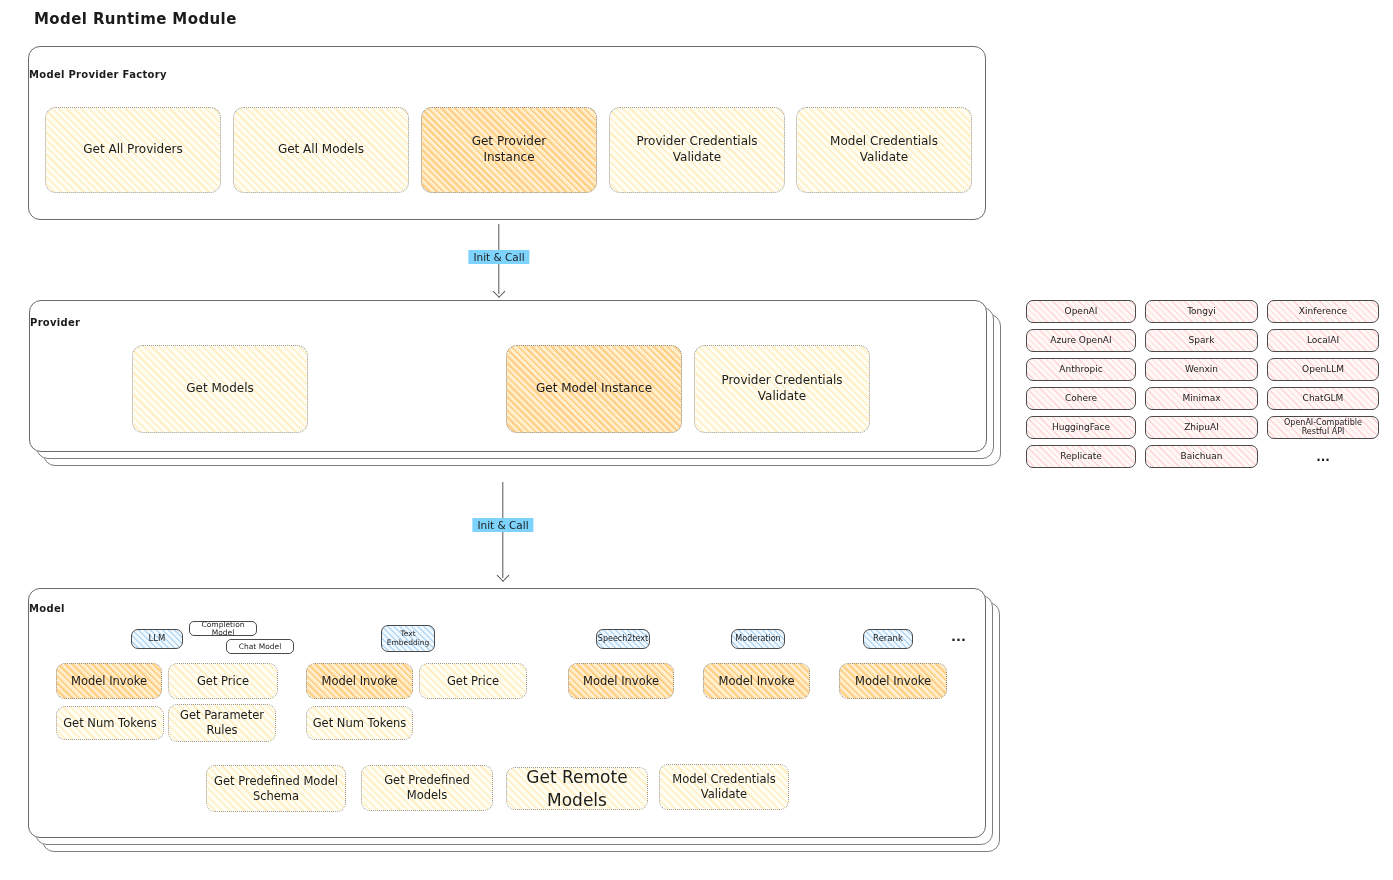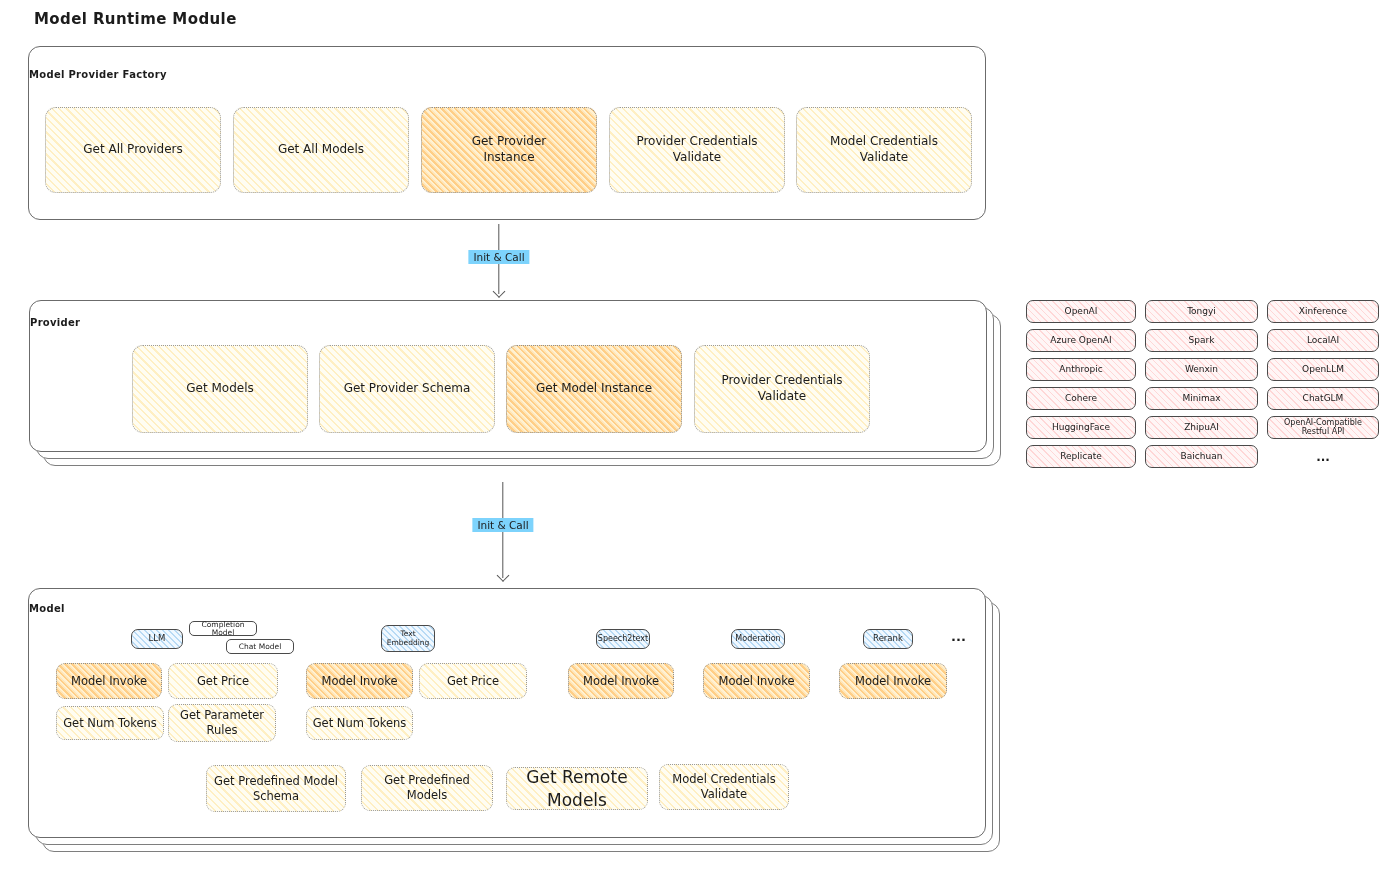--- a/index.html
+++ b/index.html
@@ -130,23 +130,20 @@
 
   <div style="position:absolute; left:29px; top:300px; width:1002px; height:152px;">
     <div class="layer" style="left:14px; top:14px; width:958px; height:152px;"></div>
     <div class="layer" style="left:7px; top:7px; width:958px; height:152px;"></div>
     <div class="bigbox" style="left:0; top:0; width:958px; height:152px;">
       <div class="section-title" style="top:16px;">Provider</div>
 
       <div class="btn hatch-yellow" style="left:102px; top:44px; width:176px; height:88px;">
         <span>Get Models</span>
       </div>
-      <div class="btn hatch-yellow" style="left:289px; top:44px; width:176px; height:88px;">
-        <span>Get Provider Schema</span>
-      </div>
       <div class="btn hatch-orange" style="left:476px; top:44px; width:176px; height:88px;">
         <span>Get Model Instance</span>
       </div>
       <div class="btn hatch-yellow" style="left:664px; top:44px; width:176px; height:88px;">
         <span style="max-width:150px;">Provider Credentials Validate</span>
       </div>
     </div>
   </div>
 
   <div class="pgrid">

